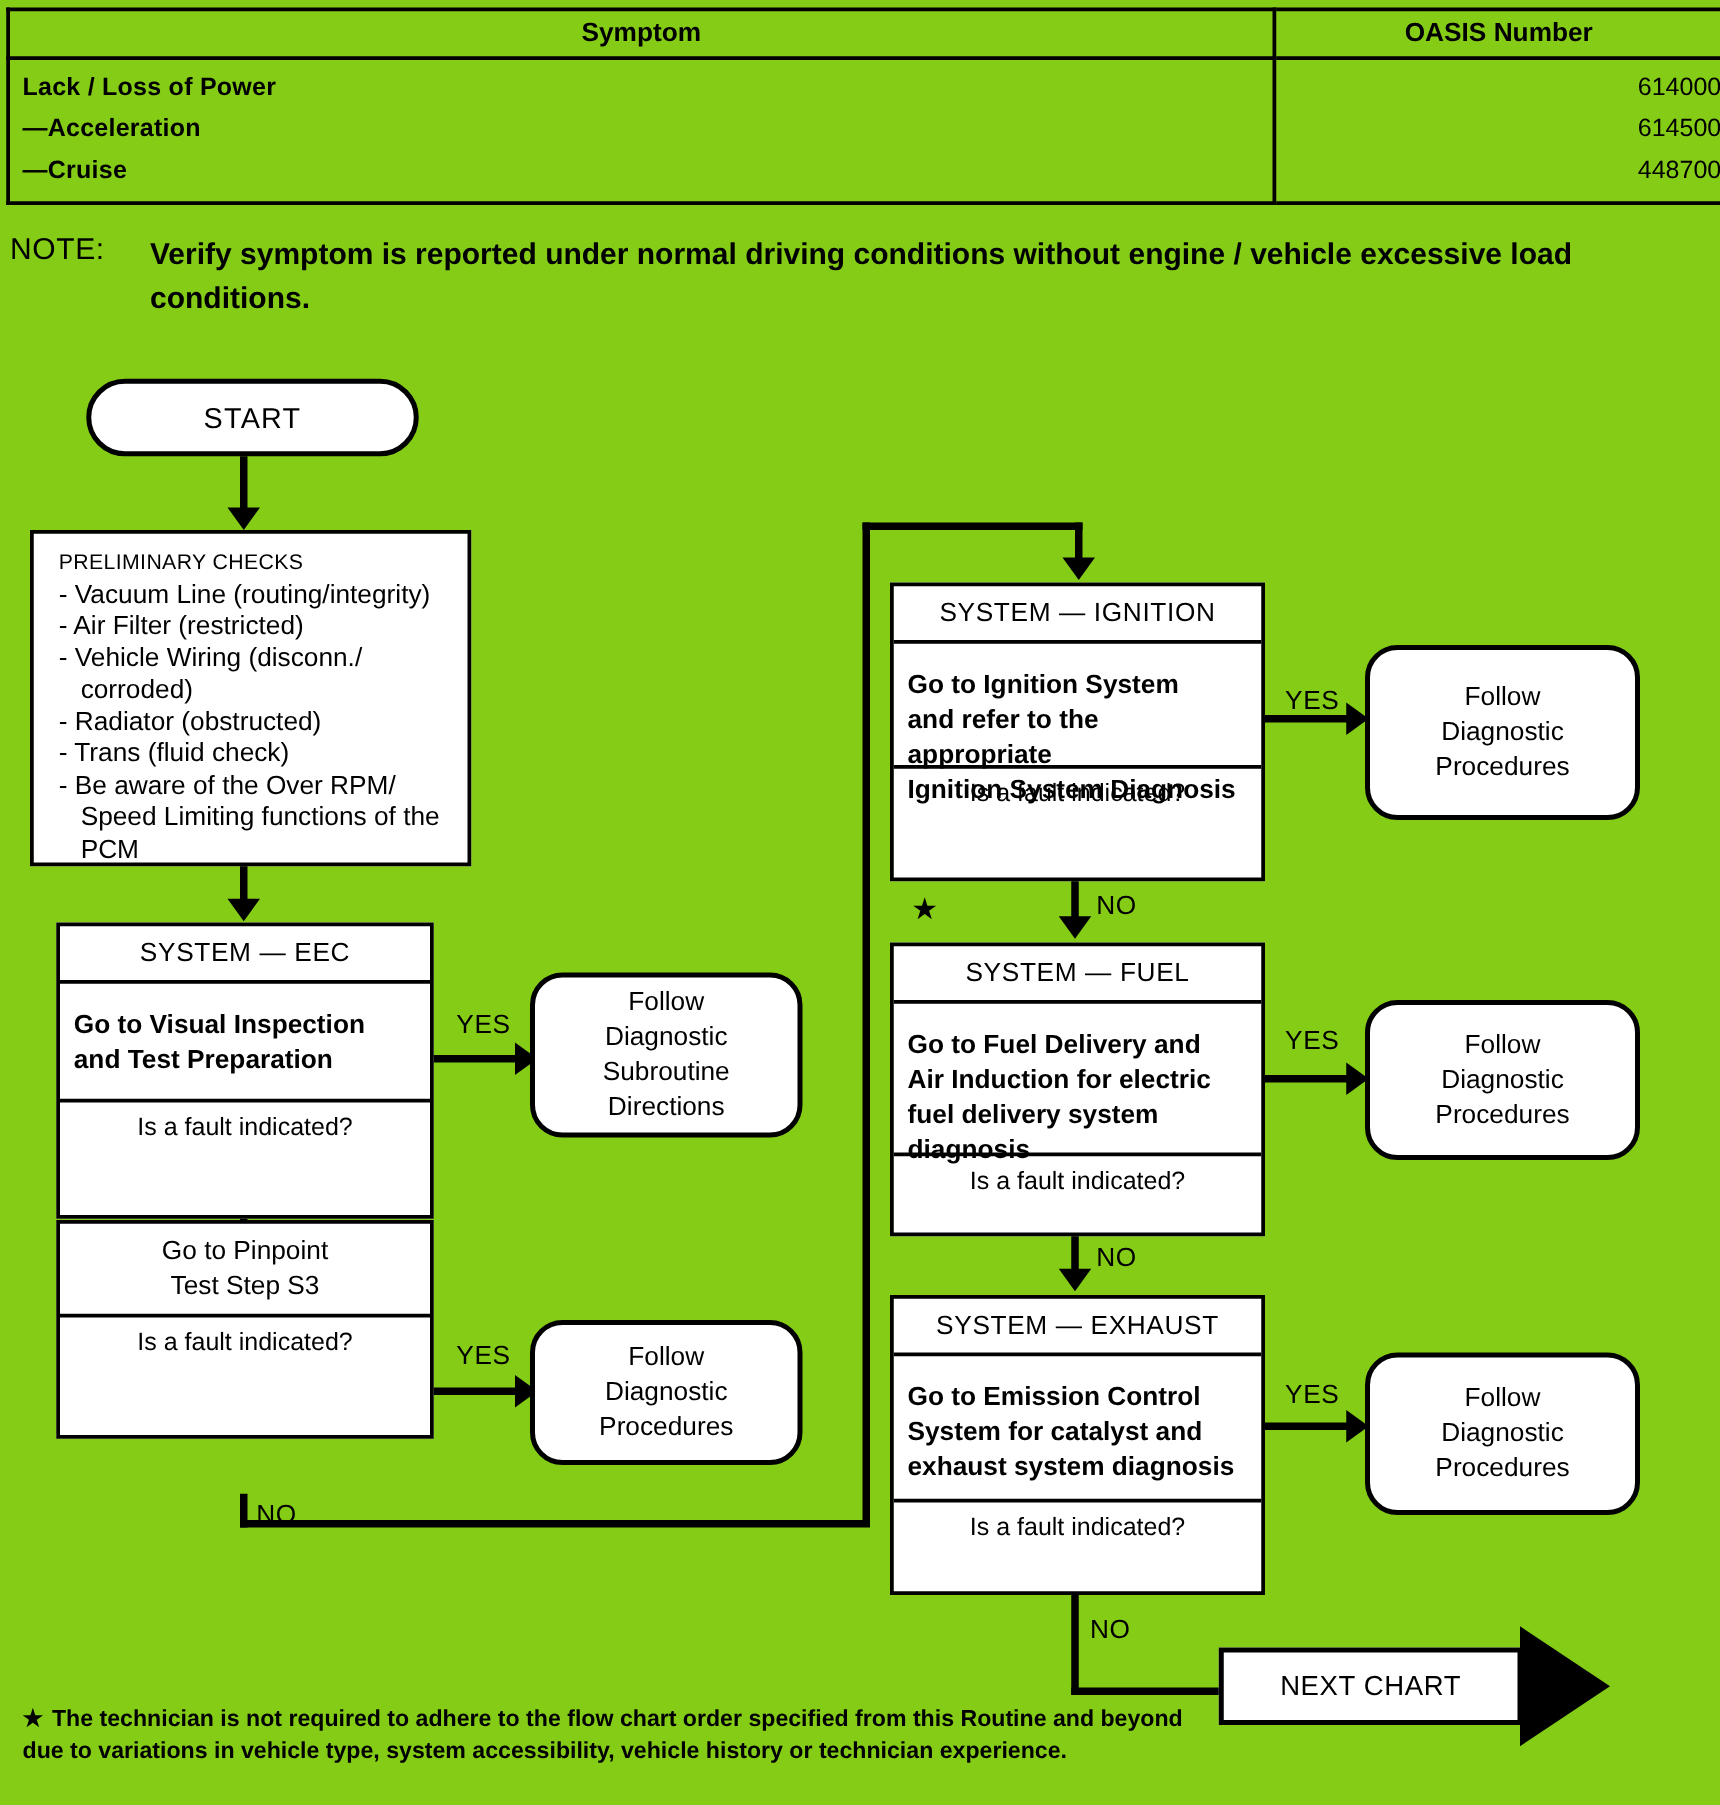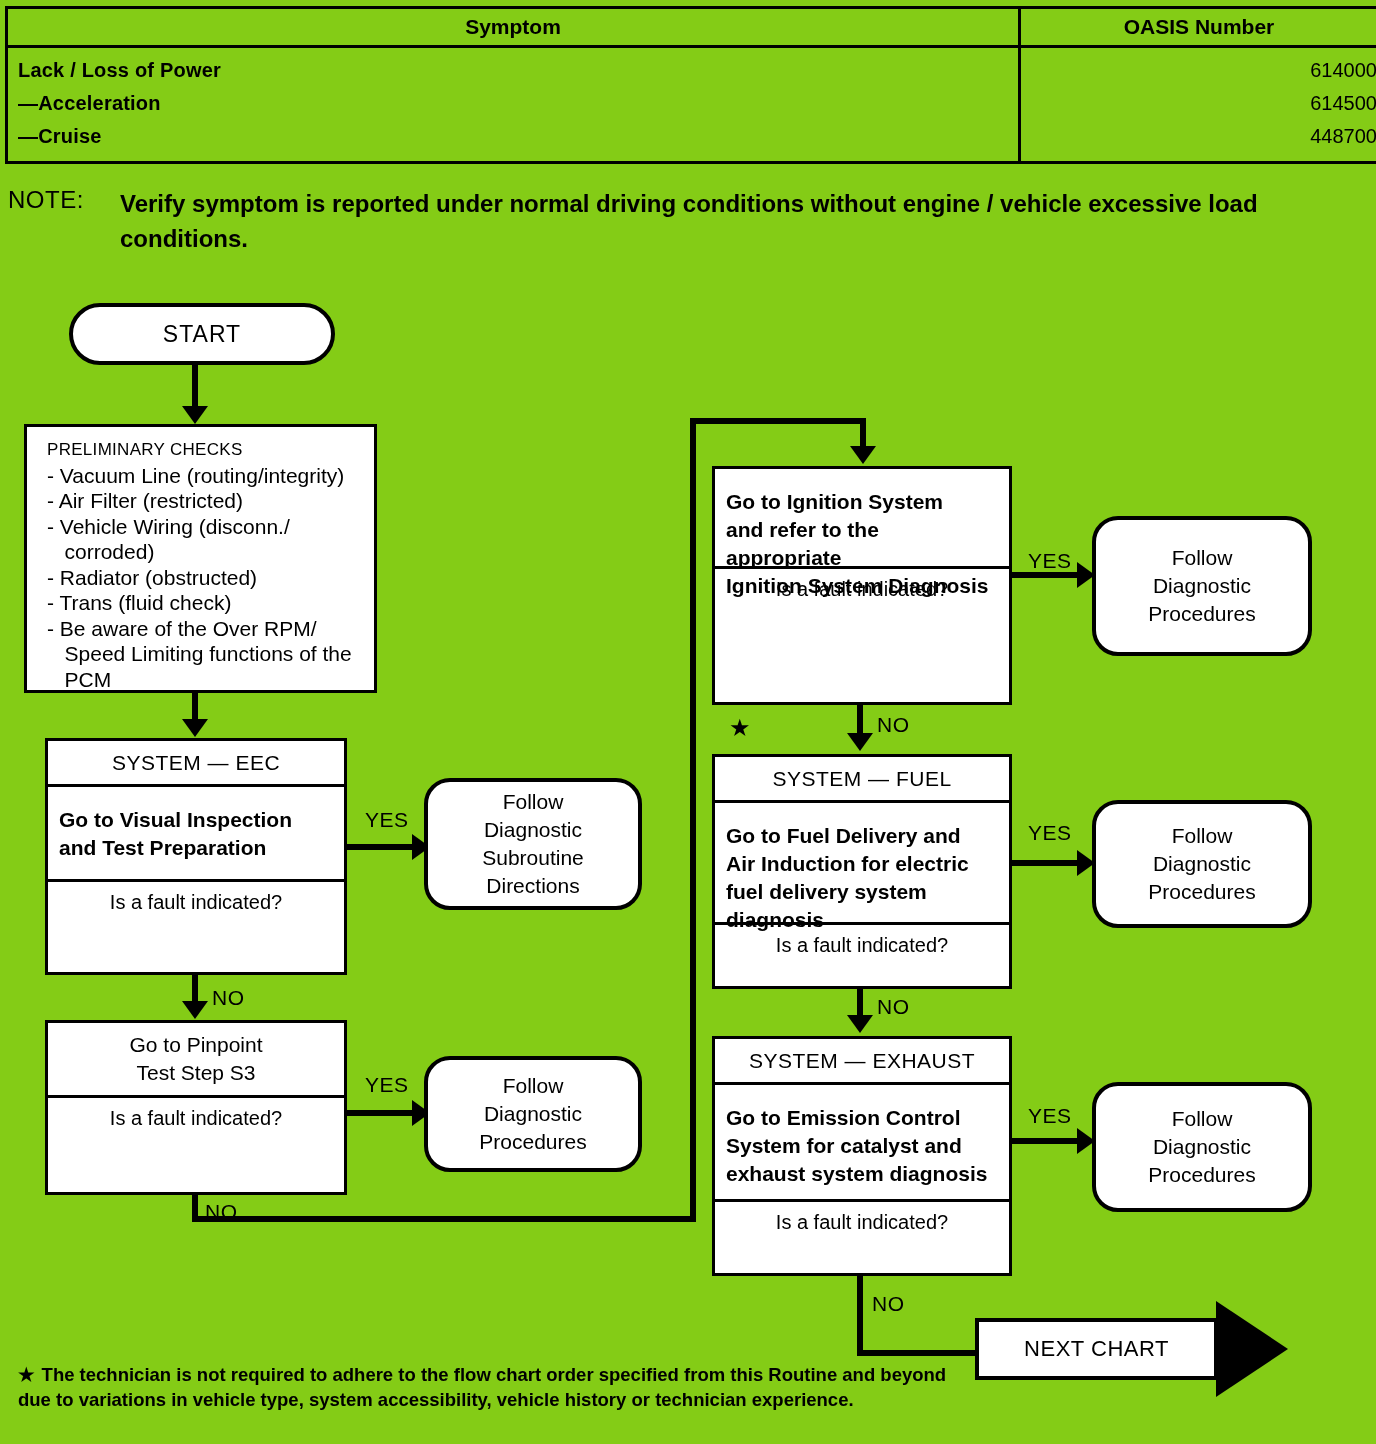--- a/index.html
+++ b/index.html
@@ -291,21 +291,21 @@
   <div class="edge-label" style="left:365px; top:808px;">YES</div>
   <div class="round" style="left:424px; top:778px; width:218px; height:132px; white-space:pre-line;">Follow
 Diagnostic
 Subroutine
 Directions</div>
 
   <div class="vline" style="left:192px; top:975px; height:30px;"></div>
   <div class="arrow-d" style="left:182px; top:1001px;"></div>
   <div class="edge-label" style="left:212px; top:986px;">NO</div>
 
-  <div class="node" style="left:45px; top:1020px; width:302px; height:175px;">
+  <div class="node" style="left:45px; top:976px; width:302px; height:175px;">
     <div class="plainbox-body" style="white-space:pre-line;">Go to Pinpoint
 Test Step S3</div>
     <div class="sys-q">Is a fault indicated?</div>
   </div>
 
   <div class="hline" style="left:347px; top:1110px; width:68px;"></div>
   <div class="arrow-r" style="left:412px; top:1100px;"></div>
   <div class="edge-label" style="left:365px; top:1073px;">YES</div>
   <div class="round" style="left:424px; top:1056px; width:218px; height:116px; white-space:pre-line;">Follow
 Diagnostic
@@ -313,20 +313,21 @@
 
   <div class="vline" style="left:192px; top:1195px; height:27px;"></div>
   <div class="hline" style="left:192px; top:1216px; width:504px;"></div>
   <div class="edge-label" style="left:205px; top:1200px;">NO</div>
   <div class="vline" style="left:690px; top:418px; height:800px;"></div>
   <div class="hline" style="left:690px; top:418px; width:176px;"></div>
   <div class="vline" style="left:860px; top:418px; height:30px;"></div>
   <div class="arrow-d" style="left:850px; top:446px;"></div>
 
   <div class="node" style="left:712px; top:466px; width:300px; height:239px;">
+    <div class="sys-title">SYSTEM — IGNITION</div>
     <div class="sys-body" style="height:100px; white-space:pre-line;">Go to Ignition System
 and refer to the appropriate
 Ignition System Diagnosis</div>
     <div class="sys-q">Is a fault indicated?</div>
   </div>
 
   <div class="hline" style="left:1012px; top:572px; width:68px;"></div>
   <div class="arrow-r" style="left:1077px; top:562px;"></div>
   <div class="edge-label" style="left:1028px; top:549px;">YES</div>
   <div class="round" style="left:1092px; top:516px; width:220px; height:140px; white-space:pre-line;">Follow

